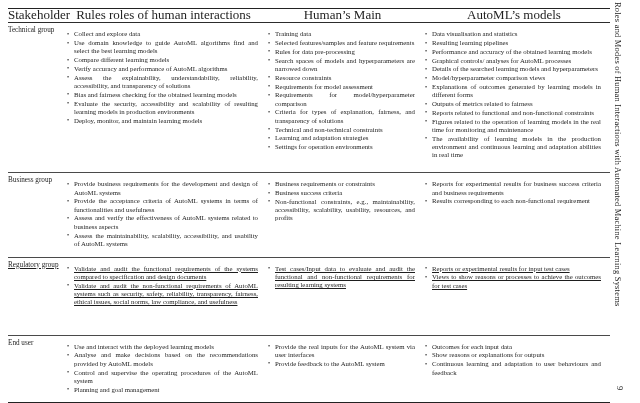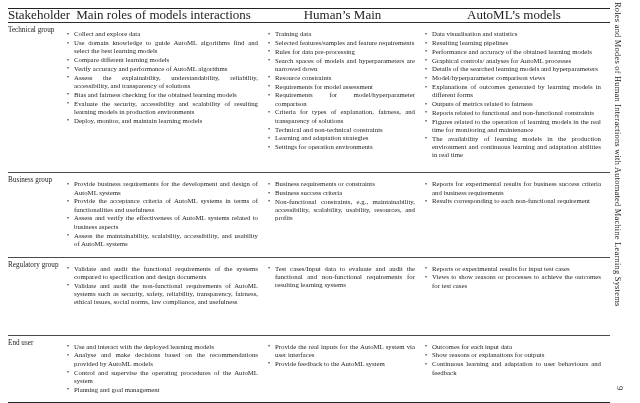--- a/index.html
+++ b/index.html
@@ -37,21 +37,21 @@
   }
   tbody td {
     vertical-align: top;
     border-bottom: 0.8px solid #4a4a4a;
     padding: 7px 9px 8px 0;
   }
   tbody tr:last-child td { border-bottom: none; }
 
   tbody tr:nth-child(1) td { height: 134px; }
   tbody tr:nth-child(2) td { height: 65px; margin-left: 36px; }
-  tbody tr:nth-child(3) td { height: 62px; }
+  tbody tr:nth-child(3) td { height: 62px; text-decoration: underline; }
   tbody tr:nth-child(4) td { height: 49px; font-family: Liberation Serif, serif; }
 
   td.stakeholder {
     padding-top: 3px;
     font-size: 7.2px;
     white-space: nowrap;
   }
   ul.bullets { margin: 0; padding: 0; list-style: none; }
   ul.bullets li {
     position: relative;
@@ -93,21 +93,21 @@
   <table class="roles">
     <colgroup>
       <col class="c1">
         <col class="c2">
         <col class="c3">
         <col class="c4">
     </colgroup>
     <thead>
       <tr>
         <th>Stakeholder</th>
-        <th>Main roles of models interactions</th>
+        <th>Rules roles of human interactions</th>
         <th>Human’s Main</th>
         <th>AutoML’s models</th>
       </tr>
     </thead>
     <tbody>
         <tr>
           <td class="stakeholder">Technical group</td>
           <td>
             <ul class="bullets">
               <li>Collect and explore data</li>

